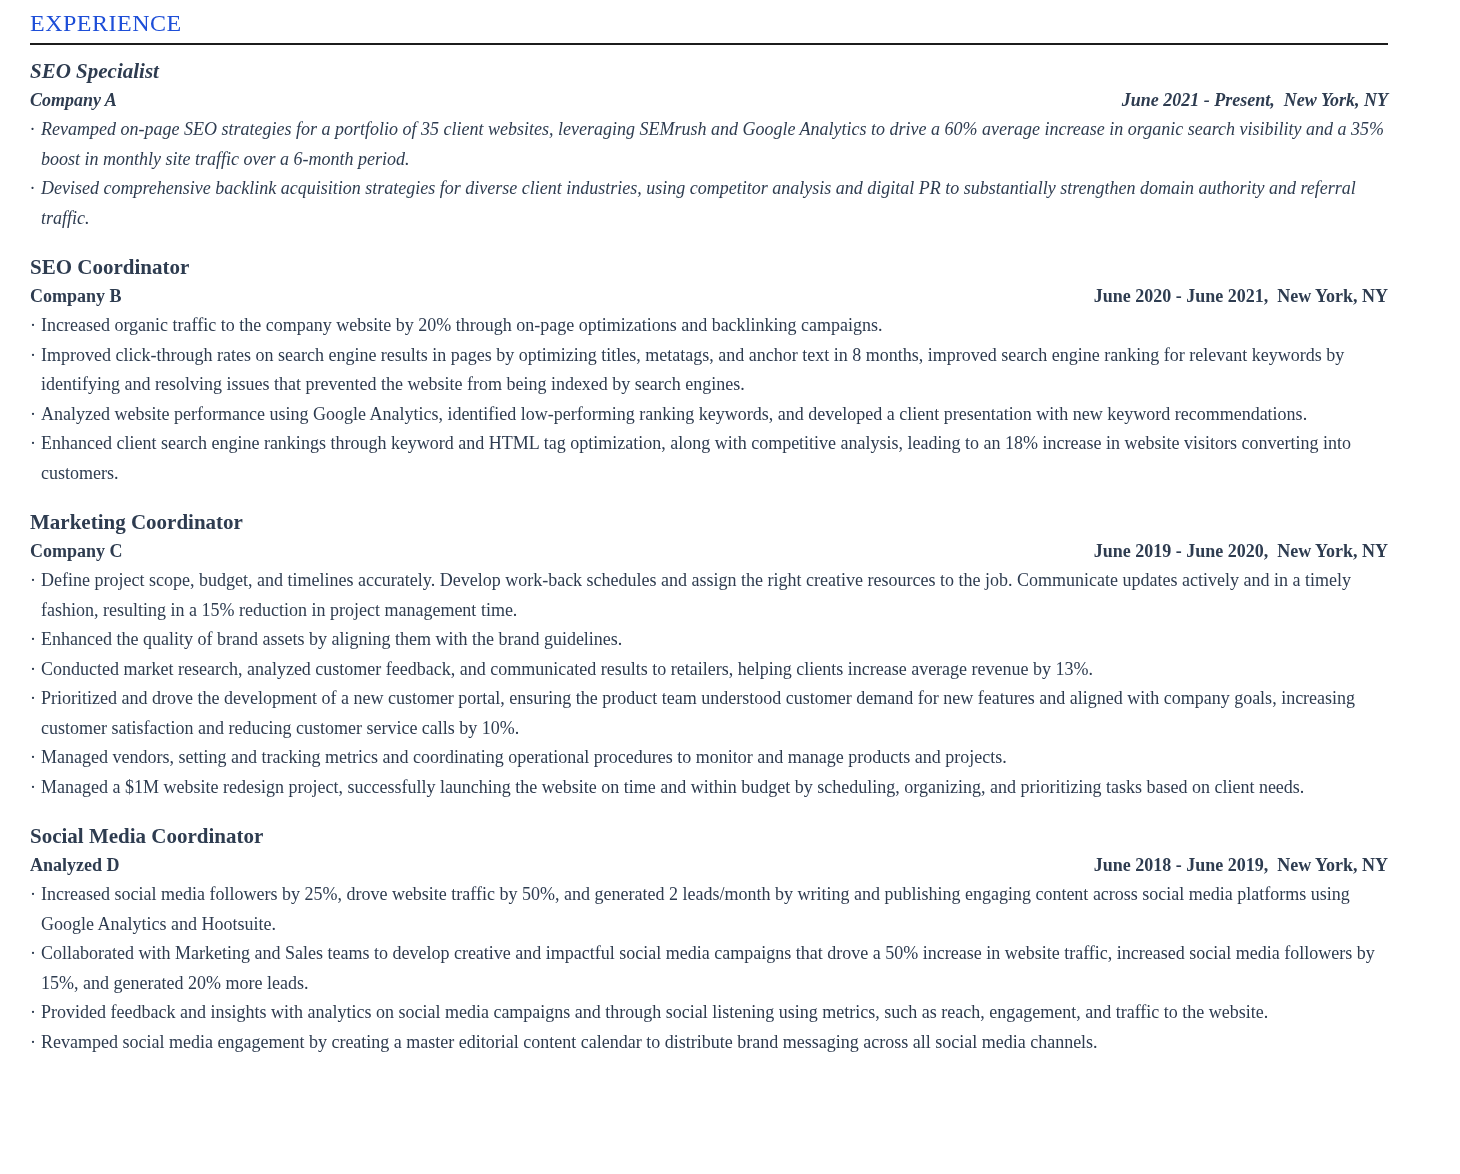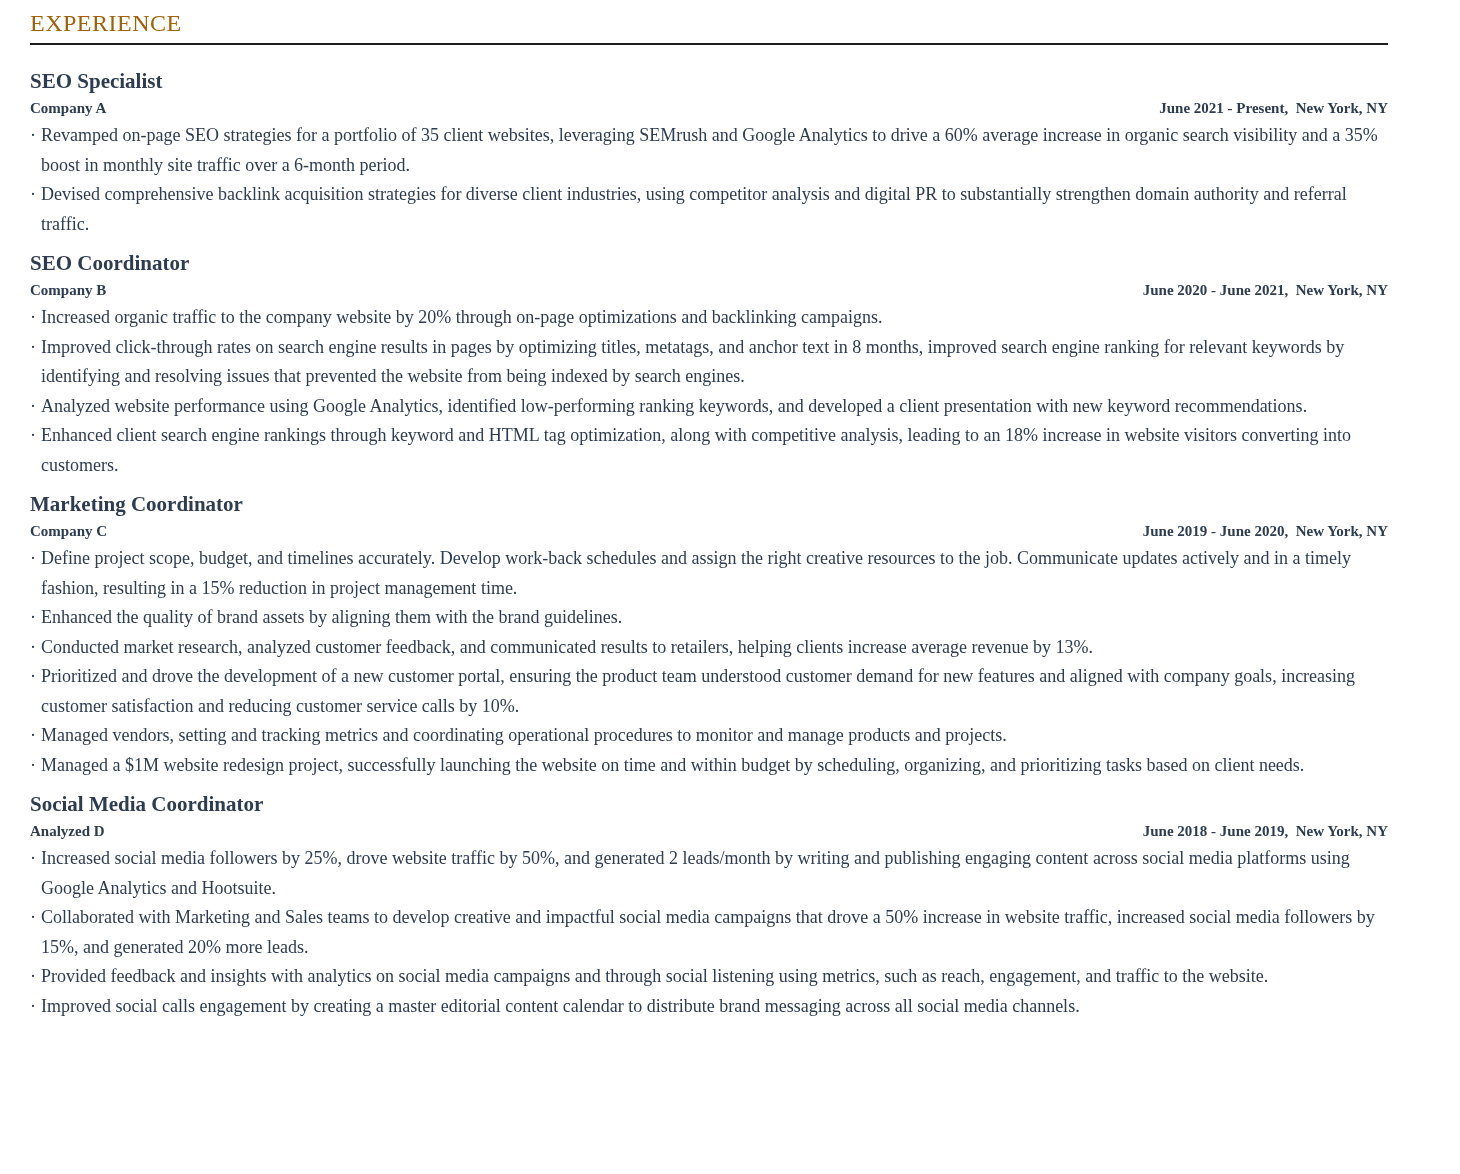--- a/index.html
+++ b/index.html
@@ -17,44 +17,45 @@
   .page {
     box-sizing: border-box;
     width: 1460px;
     padding: 10px 72px 24px 30px;
   }
   .section-title {
     font-size: 24px;
     font-weight: 400;
     letter-spacing: 0.5px;
     margin: 0 0 6px 0;
-    color: #a16207;
+    color: #1d4ed8;
   }
   .section-divider {
     border: none;
     border-top: 2px solid #1c1c1c;
     margin: 0 0 12px 0;
   }
   .job-entry {
-    margin-top: 12px;
+    margin-top: 22px;
   }
   .job-entry:first-of-type {
-    margin-top: 24px;
+    margin-top: 14px;
+    font-style: italic;
   }
   .job-title {
     font-size: 21px;
     font-weight: 700;
     margin: 0 0 6px 0;
     color: #2e3c50;
   }
   .job-header {
     display: flex;
     justify-content: space-between;
     align-items: center;
-    font-size: 15px;
+    font-size: 18px;
     font-weight: 700;
     margin-bottom: 4px;
   }
   .job-dates {
     white-space: pre;
     text-align: right;
   }
   .bullet-list {
     margin: 0;
   }
@@ -172,18 +173,18 @@
       <div class="bullet-item">
         <span class="bullet-marker">·</span>
         <span class="bullet-text">Collaborated with Marketing and Sales teams to develop creative and impactful social media campaigns that drove a 50% increase in website traffic, increased social media followers by 15%, and generated 20% more leads.</span>
       </div>
       <div class="bullet-item">
         <span class="bullet-marker">·</span>
         <span class="bullet-text">Provided feedback and insights with analytics on social media campaigns and through social listening using metrics, such as reach, engagement, and traffic to the website.</span>
       </div>
       <div class="bullet-item">
         <span class="bullet-marker">·</span>
-        <span class="bullet-text">Improved social calls engagement by creating a master editorial content calendar to distribute brand messaging across all social media channels.</span>
+        <span class="bullet-text">Revamped social media engagement by creating a master editorial content calendar to distribute brand messaging across all social media channels.</span>
       </div>
     </div>
   </section>
 
 </div>
 
 </body></html>

